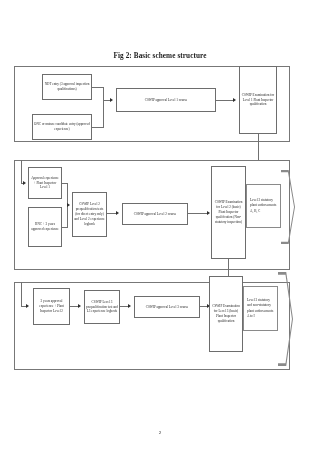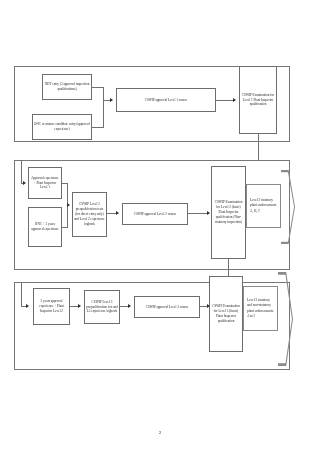--- a/index.html
+++ b/index.html
@@ -84,20 +84,21 @@
     position:absolute;bottom:18px;left:0;width:320px;
     text-align:center;font-size:5px;color:#222;
     font-family:"Liberation Serif", serif;
   }
 </style>
 </head>
 <body>
 
 <div class="page">
 
+  <div class="fig-title">Fig 2: Basic scheme structure</div>
 
   <div class="frame" style="left:14px;top:66px;width:276px;height:76px;"></div>
 
   <div class="box" style="left:42px;top:74px;width:50px;height:26px;">
     <span>NDT entry (3 approval inspection qualifications)</span>
   </div>
 
   <div class="box" style="left:32px;top:114px;width:60px;height:26px;">
     <span>ONC or mature candidate entry (approved experience)</span>
   </div>

